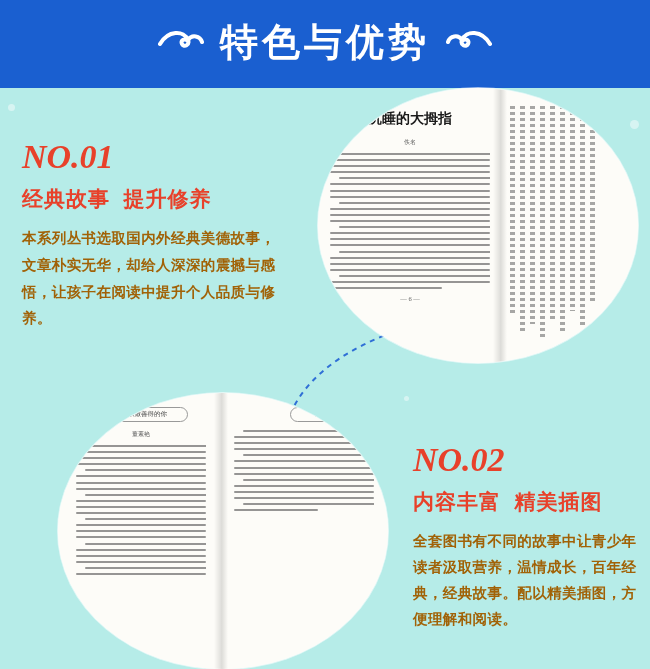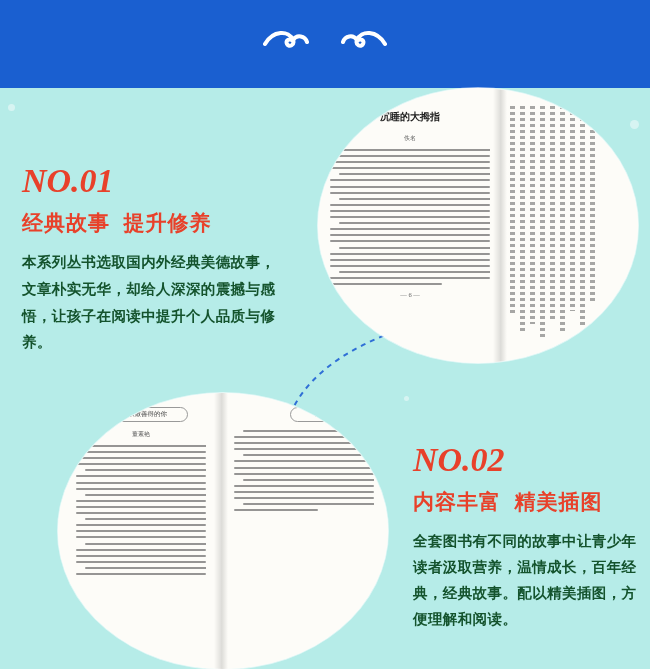--- a/index.html
+++ b/index.html
@@ -137,21 +137,21 @@
   }
   .ln.i { margin-left: 9px; }
   .tiny-num {
     text-align: center;
     font-family: "Liberation Serif", serif;
     color: #666;
   }
 
   
   .c1 .pg-a { left: 12px; width: 160px; padding-top: 22px; }
-  .c1 .pg-a .pg-title { font-size: 10px; margin-bottom: 10px; }
+  .c1 .pg-a .pg-title { font-size: 14px; margin-bottom: 10px; }
   .c1 .pg-a .pg-sub { font-size: 6px; margin-bottom: 6px; }
   .c1 .pg-a .ln { width: 100%; }
   .c1 .pg-a .tiny-num { font-size: 6.5px; margin-top: 6px; }
 
   
   .c1 .pg-b { left: 192px; width: 120px; padding-top: 18px; }
   .vcols { display: flex; gap: 5px; height: 245px; }
   .vcol { width: 5px; background: repeating-linear-gradient(to bottom, #6d6d6d 0px, #6d6d6d 3px, transparent 3px, transparent 6px); opacity: .6; }
 
   
@@ -198,48 +198,49 @@
   }
   .headline {
     color: #e8412a;
     font-size: 21px;
     font-weight: bold;
     margin-top: 11px;
     letter-spacing: 1px;
     font-family: Liberation Mono, monospace;
   }
   .body-copy {
-    color: #14532d;
+    color: #a16207;
     font-size: 14.5px;
     line-height: 1.85;
     margin-top: 12px;
     font-weight: bold;
     letter-spacing: .4px;
   }
 
-  .block-1 { left: 22px; top: 140px; width: 255px; margin-top: 24px; }
+  .block-1 { left: 22px; top: 140px; width: 255px; }
   .block-2 { left: 413px; top: 443px; width: 225px; text-align: left; }
   .block-2 .body-copy { line-height: 1.8; }
 </style>
 </head>
 <body>
 
 <div class="bg-dot" style="left:8px;  top:104px; width:7px;  height:7px;"></div>
 <div class="bg-dot" style="left:630px; top:120px; width:9px;  height:9px;"></div>
 <div class="bg-dot" style="left:300px; top:640px; width:6px;  height:6px;"></div>
 <div class="bg-dot" style="left:404px; top:396px; width:5px;  height:5px;"></div>
 
 <div class="header">
   <div class="header-inner">
     <span class="swirl swirl-left">
       <svg width="46" height="26" viewBox="0 0 46 26" aria-hidden="true">
         <path d="M2 16 C10 2, 26 2, 30 12 C32 17, 26 20, 24 16 C22 12, 27 10, 30 13" fill="none" stroke="#ffffff" stroke-width="4" stroke-linecap="round"></path>
         <path d="M30 12 C34 6, 42 8, 44 14" fill="none" stroke="#ffffff" stroke-width="4" stroke-linecap="round"></path>
       </svg>
     </span>
+    <span class="header-title">特色与优势</span>
     <span class="swirl swirl-right">
       <svg width="46" height="26" viewBox="0 0 46 26" aria-hidden="true">
         <path d="M44 16 C36 2, 20 2, 16 12 C14 17, 20 20, 22 16 C24 12, 19 10, 16 13" fill="none" stroke="#ffffff" stroke-width="4" stroke-linecap="round"></path>
         <path d="M16 12 C12 6, 4 8, 2 14" fill="none" stroke="#ffffff" stroke-width="4" stroke-linecap="round"></path>
       </svg>
     </span>
   </div>
 </div>
 
 <svg class="connector" viewBox="0 0 120 110">

